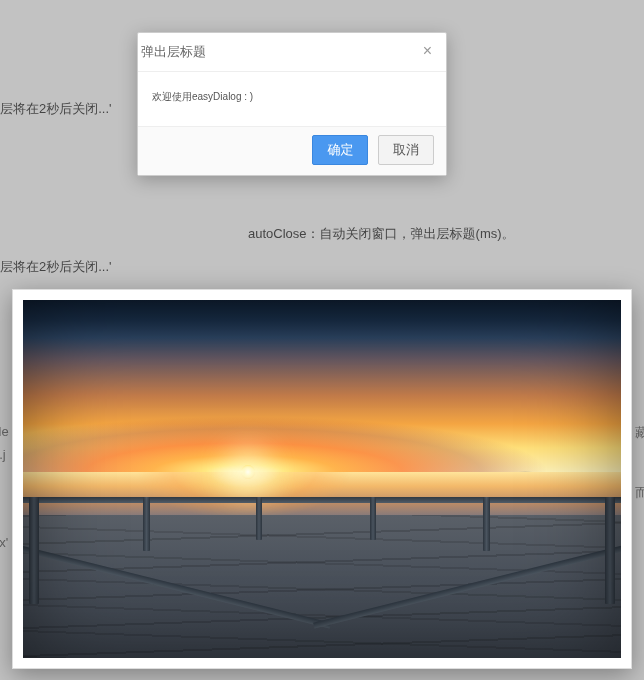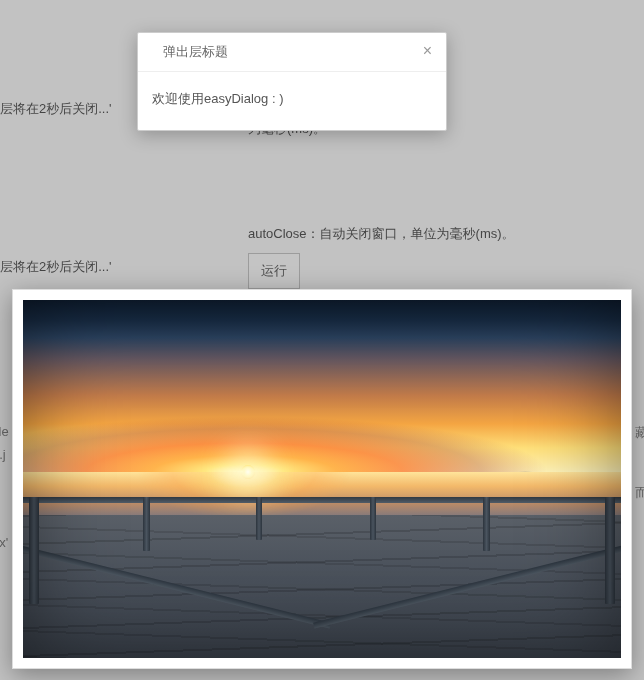--- a/index.html
+++ b/index.html
@@ -56,39 +56,39 @@
       left: 137px;
       top: 32px;
       width: 310px;
       background: #fff;
       border: 1px solid #ccc;
       box-shadow: 0 4px 18px rgba(0,0,0,0.25);
       z-index: 10;
       border-radius: 2px;
     }
     .dialog-header {
-      padding: 10px 25px;
+      padding: 10px 3px;
       color: #666;
       font-size: 13px;
       position: relative;
     }
     .dialog-close {
       position: absolute;
       right: 10px;
       top: 8px;
       font-size: 16px;
       color: #999;
       cursor: pointer;
       line-height: 1;
       padding: 2px 4px;
     }
     .dialog-body {
       padding: 18px 14px 22px 14px;
       color: #555;
-      font-size: 13px;
+      font-size: 10px;
       border-top: 1px solid #eee;
     }
     .dialog-footer {
       padding: 8px 12px 10px 12px;
       text-align: right;
       border-top: 1px solid #eee;
       background: #fafafa;
     }
     .btn {
       display: inline-block;
@@ -205,22 +205,21 @@
     <span>将不显示header和footer部分，将</span><br>
     <span>为毫秒(ms)。</span>
   </div>
 
   <div class="desc-block bg-close1">
     <span>层将在2秒后关闭...'</span>
   </div>
 
   <div class="desc-block bg-desc-right2">
     <br>
-    <span class="mono">autoClose：</span><span>自动关闭窗口，单位为毫秒(ms)。</span><br>
-    <span class="run-btn">运行</span>
+    <span class="mono">autoClose：</span><span>自动关闭窗口，弹出层标题(ms)。</span><br>
   </div>
 
   <div class="desc-block bg-close2">
     <span>层将在2秒后关闭...'</span>
   </div>
 
   <div class="desc-block bg-side-left1">
     <span>yle</span><br>
     <span>3.j</span>
   </div>
@@ -237,20 +236,24 @@
 
 <div class="overlay"></div>
 
 <div class="dialog">
   <div class="dialog-header">
     <span>弹出层标题</span>
     <span class="dialog-close">×</span>
   </div>
   <div class="dialog-body">
     <span>欢迎使用easyDialog : )</span>
+  </div>
+  <div class="dialog-footer">
+    <span class="btn primary">确定</span>
+    <span class="btn">取消</span>
   </div>
 </div>
 
 <div class="photo-panel">
   <div class="photo">
     <div class="sky"></div>
     <div class="mountains"></div>
     <div class="water"></div>
     <div class="sun"></div>
     <div class="deck"></div>

